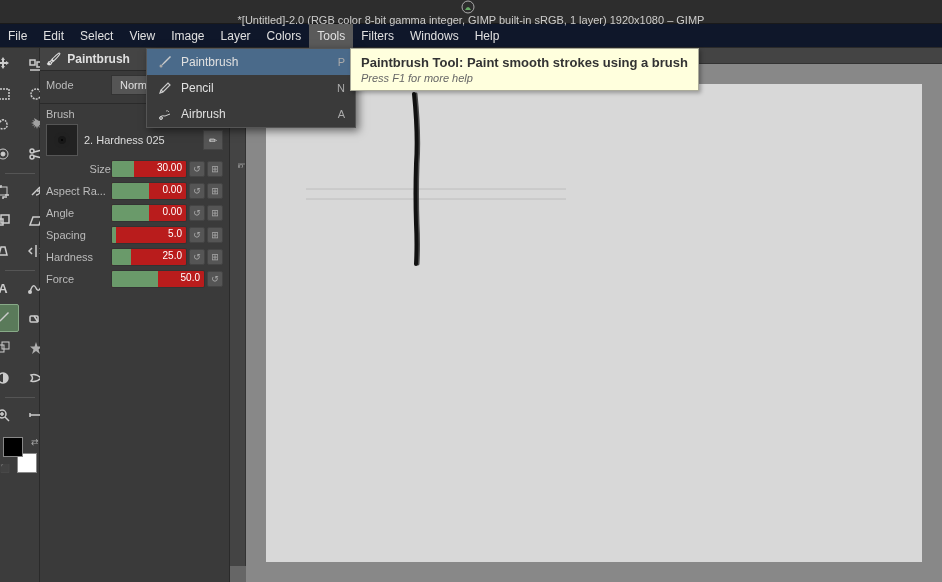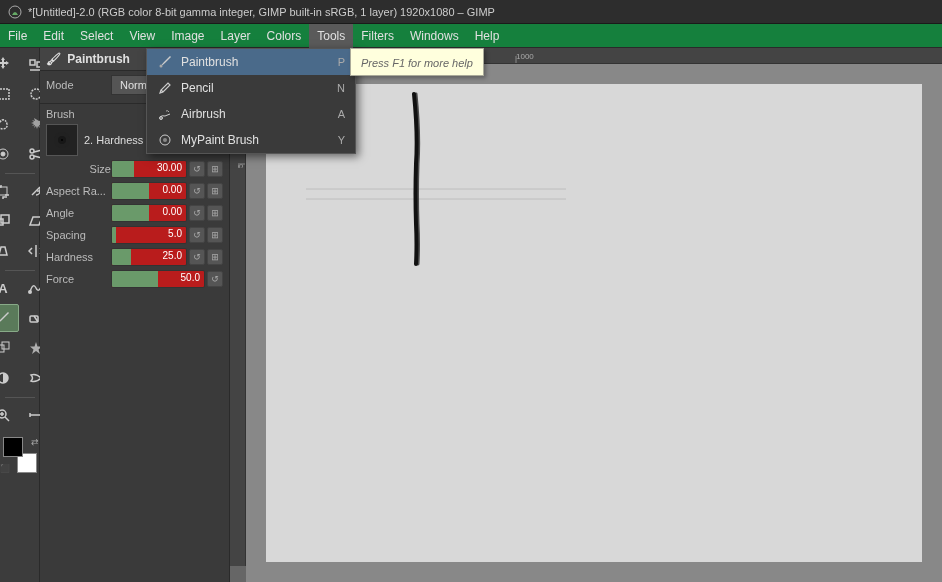--- a/index.html
+++ b/index.html
@@ -17,34 +17,35 @@
     
     #title-bar {
       background: #2d2d2d;
       height: 24px;
       display: flex;
       align-items: center;
       padding: 0 8px;
       font-size: 11px;
       color: #ccc;
       border-bottom: 1px solid #1a1a1a;
+      flex-direction: column;
     }
     #title-icon {
       width: 14px;
       height: 14px;
       margin-right: 6px;
       display: flex;
       align-items: center;
       justify-content: center;
       font-size: 10px;
     }
 
     
     #menu-bar {
-      background: #15803d;
+      background: #0f172a;
       height: 24px;
       display: flex;
       align-items: center;
       border-bottom: 1px solid #2a2a2a;
     }
     .menu-item {
       padding: 2px 8px;
       height: 24px;
       display: flex;
       align-items: center;
@@ -738,29 +739,18 @@
             <circle cx="3" cy="11" r="1.5" fill="#888"></circle>
             <path d="M8 4 Q10 3 11 5" stroke="#aaa"></path>
           </svg>
       </div>
       <span>Airbrush</span>
     </div>
     <span class="dropdown-item-key">A</span>
   </div>
 
 
-  <div class="dropdown-item">
-    <div class="dropdown-item-left">
-      <div class="dropdown-item-icon">
-        <svg width="14" height="14" viewBox="0 0 14 14" fill="none">
-            <circle cx="7" cy="7" r="5" stroke="#ccc" stroke-width="1"></circle>
-            <circle cx="7" cy="7" r="2" fill="#888"></circle>
-          </svg>
-      </div>
-      <span>MyPaint Brush</span>
-    </div>
-    <span class="dropdown-item-key">Y</span>
-  </div>
 </div>
 
 <div id="tooltip">
+  <div id="tooltip-title">Paintbrush Tool: Paint smooth strokes using a brush</div>
   <div id="tooltip-sub">Press F1 for more help</div>
 </div>
 
 </body></html>

